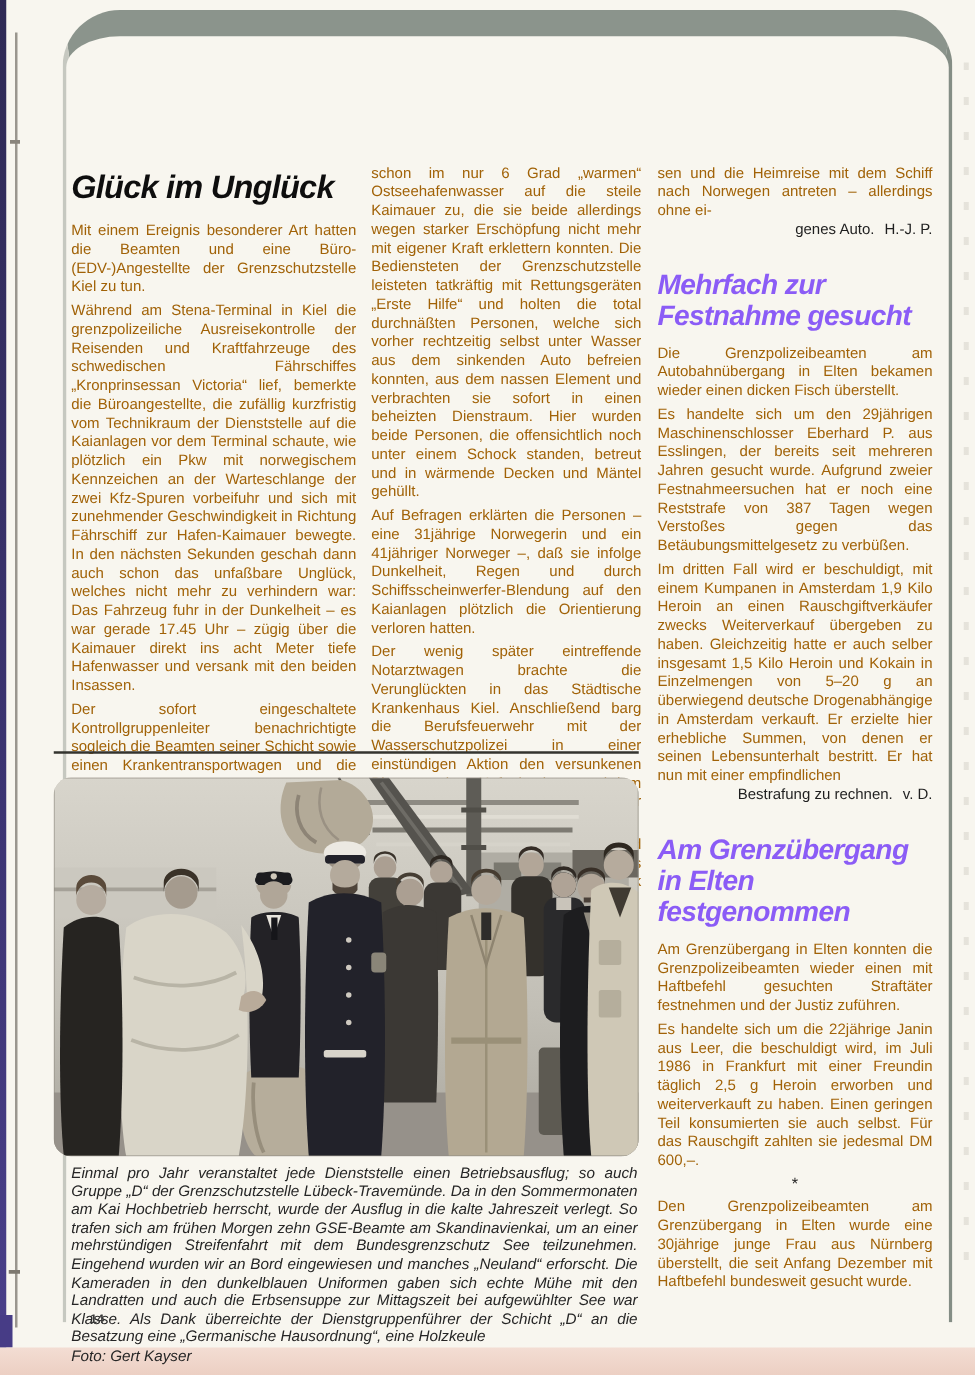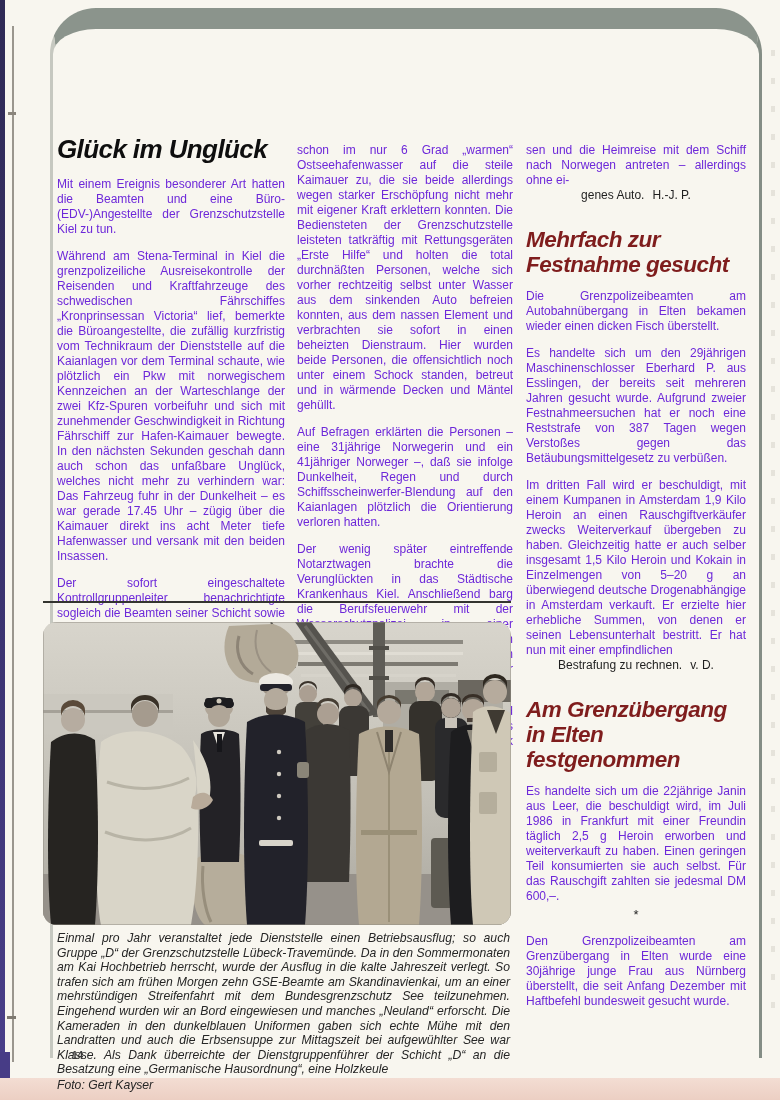--- a/index.html
+++ b/index.html
@@ -24,27 +24,27 @@
   .frame{position:absolute;left:50px;top:8px;width:712px;height:1050px;box-sizing:border-box;
     border-top:21px solid #8b948c;
     border-left:3px solid #c6c8c0;
     border-right:3px solid #848d85;
     border-radius:46px 46px 0 0;}
   
   .col{position:absolute;}
   .col1{left:57px;top:124px;width:228px;}
   .col2{left:297px;top:131px;width:216px;}
   .col3{left:526px;top:131px;width:220px;}
-  .bt{font-size:12px;line-height:15px;text-align:justify;margin:12px 0 4px 0;color:#6d28d9;}
+  .bt{font-size:12px;line-height:15px;text-align:justify;margin:0 0 4px 0;color:#a16207;}
   h1{font-size:26px;font-weight:bold;font-style:italic;letter-spacing:-0.6px;
      color:#0e0e0e;margin:10px 0 12px 0;}
   h2{font-size:22.5px;line-height:25px;font-weight:bold;font-style:italic;letter-spacing:-0.5px;
-     color:#7f1d1d;margin:24px 0 10px 0;}
+     color:#8b5cf6;margin:24px 0 10px 0;}
   h2.second{}
-  .endline{display:flex;justify-content:center;font-size:12px;line-height:15px;margin:0 0 4px 0;}
+  .endline{display:flex;justify-content:flex-end;font-size:12px;line-height:15px;margin:0 0 4px 0;}
   .byline{white-space:nowrap;padding-left:8px;}
   .sep{font-size:13px;text-align:center;margin:2px 0 4px 0;line-height:14px;}
   
   .divider{position:absolute;left:43px;top:601px;width:468px;height:2px;background:#34342f;}
   
   figure.photo{position:absolute;left:43px;top:622px;width:468px;height:303px;margin:0;
     border-radius:14px;overflow:hidden;background:#c7c4bb;}
   figure.photo svg{display:block;}
   .caption{position:absolute;left:57px;top:931px;width:453px;
     font-style:italic;font-size:12.2px;line-height:14.6px;text-align:justify;color:#262626;}
@@ -91,20 +91,21 @@
   <p class="bt">Die Grenzpolizeibeamten am Autobahnübergang in Elten bekamen wieder einen dicken Fisch überstellt.</p>
   <p class="bt">Es handelte sich um den 29jährigen Maschinenschlosser Eberhard P. aus Esslingen, der bereits seit mehreren Jahren gesucht wurde. Aufgrund zweier Festnahmeersuchen hat er noch eine Reststrafe von 387 Tagen wegen Verstoßes gegen das Betäubungsmittelgesetz zu verbüßen.</p>
   <p class="bt" style="margin-bottom:0">Im dritten Fall wird er beschuldigt, mit einem Kumpanen in Amsterdam 1,9 Kilo Heroin an einen Rauschgiftverkäufer zwecks Weiterverkauf übergeben zu haben. Gleichzeitig hatte er auch selber insgesamt 1,5 Kilo Heroin und Kokain in Einzelmengen von 5–20 g an überwiegend deutsche Drogenabhängige in Amsterdam verkauft. Er erzielte hier erhebliche Summen, von denen er seinen Lebensunterhalt bestritt. Er hat nun mit einer empfindlichen</p>
   <div class="endline">
     <span>Bestrafung zu rechnen.</span>
     <span class="byline">v. D.</span>
   </div>
 
   <h2 class="second"><span>Am Grenzübergang</span><br>
   <span>in Elten festgenommen</span></h2>
+  <p class="bt">Am Grenzübergang in Elten konnten die Grenzpolizeibeamten wieder einen mit Haftbefehl gesuchten Straftäter festnehmen und der Justiz zuführen.</p>
   <p class="bt">Es handelte sich um die 22jährige Janin aus Leer, die beschuldigt wird, im Juli 1986 in Frankfurt mit einer Freundin täglich 2,5 g Heroin erworben und weiterverkauft zu haben. Einen geringen Teil konsumierten sie auch selbst. Für das Rauschgift zahlten sie jedesmal DM 600,–.</p>
   <div class="sep">*</div>
   <p class="bt">Den Grenzpolizeibeamten am Grenzübergang in Elten wurde eine 30jährige junge Frau aus Nürnberg überstellt, die seit Anfang Dezember mit Haftbefehl bundesweit gesucht wurde.</p>
 
 </section>
 
 <div class="divider"></div>
 
 <figure class="photo">
   <svg width="468" height="303" viewBox="0 0 468 303" xmlns="http://www.w3.org/2000/svg">

